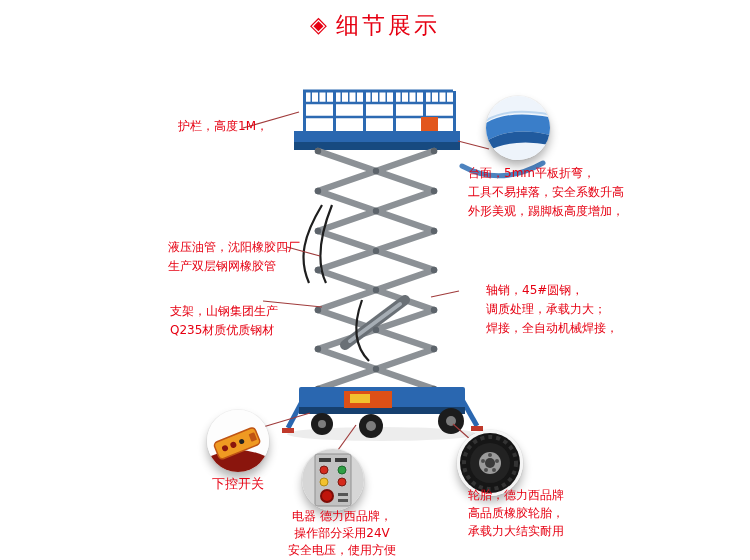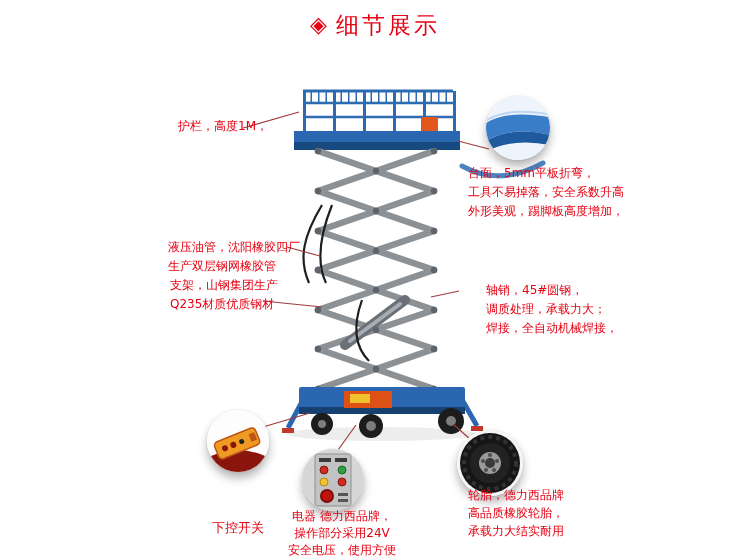--- a/index.html
+++ b/index.html
@@ -206,32 +206,32 @@
     <div>台面，5mm平板折弯，</div>
     <div>工具不易掉落，安全系数升高</div>
     <div>外形美观，踢脚板高度增加，</div>
   </div>
 
   <div class="callout" style="left:168px;top:238px;">
     <div>液压油管，沈阳橡胶四厂</div>
     <div>生产双层钢网橡胶管</div>
   </div>
 
-  <div class="callout" style="left:170px;top:276px;">
+  <div class="callout" style="left:170px;top:302px;">
     <div>支架，山钢集团生产</div>
     <div>Q235材质优质钢材</div>
   </div>
 
   <div class="callout" style="left:486px;top:281px;">
     <div>轴销，45#圆钢，</div>
     <div>调质处理，承载力大；</div>
     <div>焊接，全自动机械焊接，</div>
   </div>
 
-  <div class="callout" style="left:212px;top:474px;font-size:13px;margin-top:44px;">
+  <div class="callout" style="left:212px;top:474px;font-size:13px;">
     <div>下控开关</div>
   </div>
 
   <div class="callout lh17" style="left:288px;top:508px;text-align:center;">
     <div>电器 德力西品牌，</div>
     <div>操作部分采用24V</div>
     <div>安全电压，使用方便</div>
   </div>
 
   <div class="callout" style="left:468px;top:486px;line-height:18px;">

